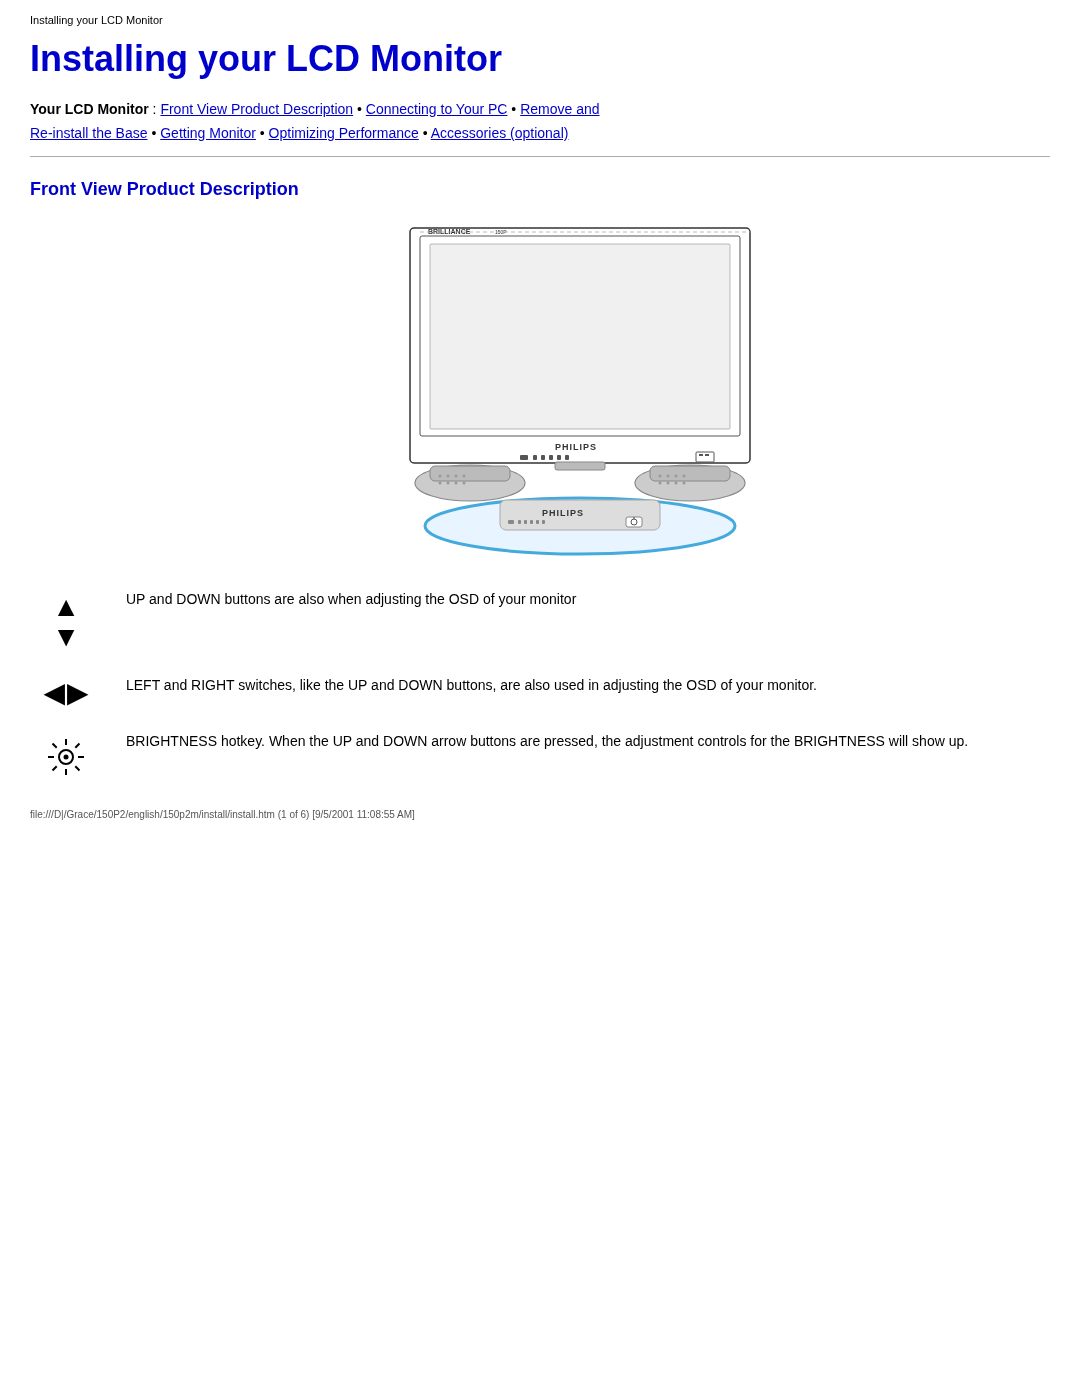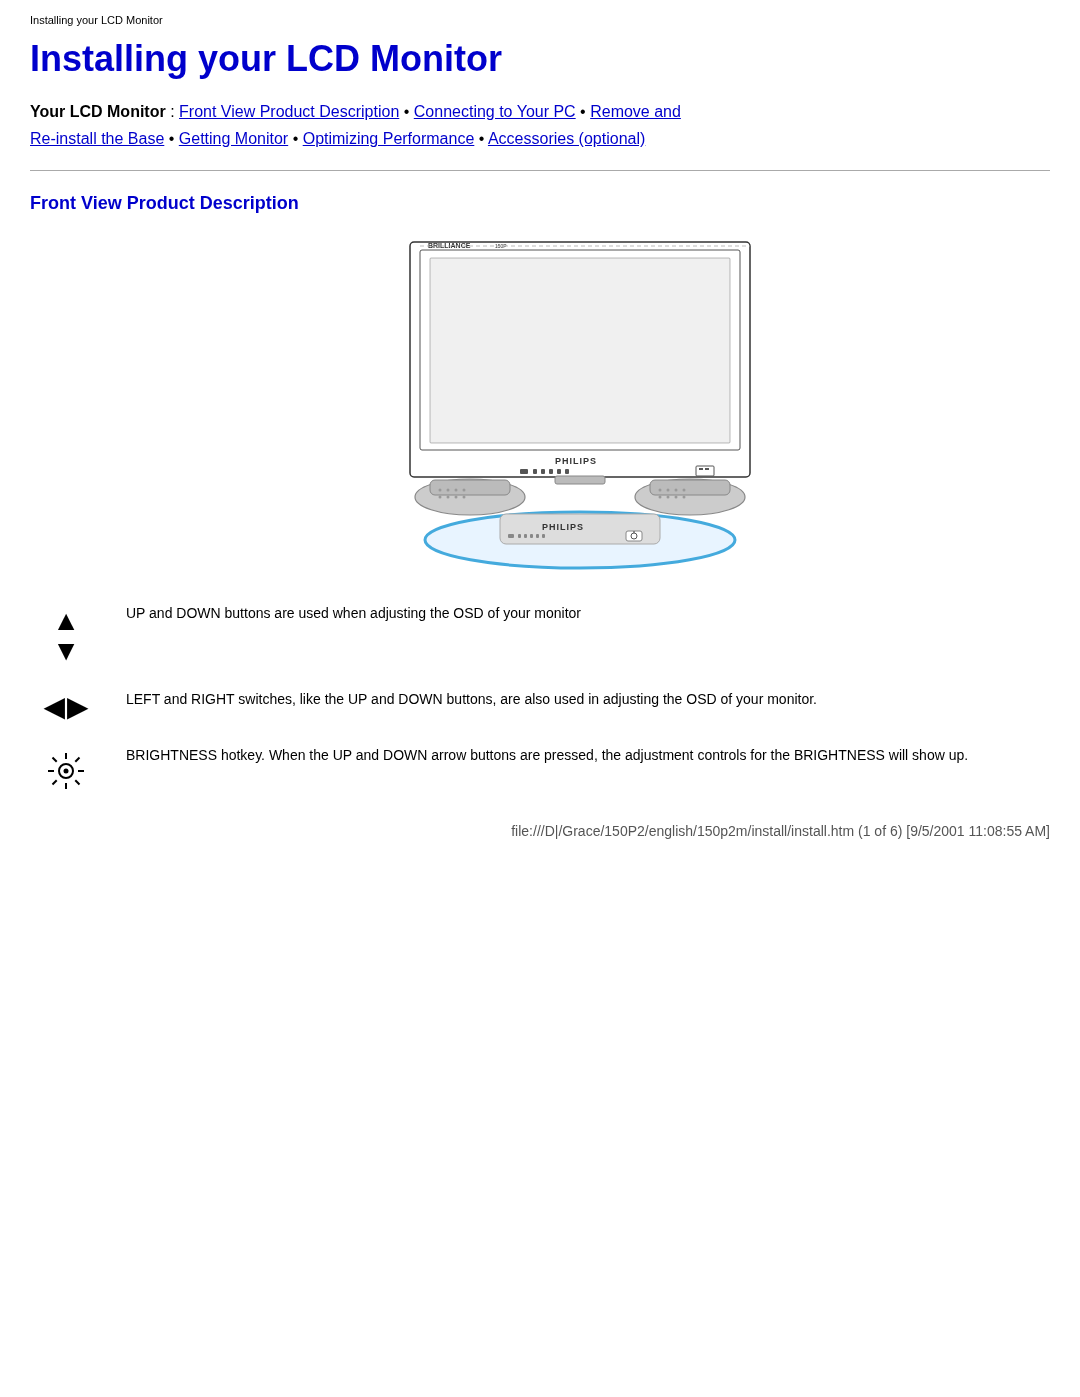--- a/index.html
+++ b/index.html
@@ -21,22 +21,22 @@
     }
 
     .page-title {
       font-size: 36px;
       font-weight: bold;
       color: #0000cc;
       margin-bottom: 18px;
     }
 
     .nav-links {
-      font-size: 16px;
-      margin-bottom: 18px;
+      font-size: 14px;
+      margin-bottom: 10px;
       line-height: 1.7;
     }
 
     .nav-links strong {
       color: #000;
     }
 
     .nav-links a {
       color: #0000cc;
       text-decoration: underline;
@@ -88,24 +88,23 @@
     }
 
     .feature-text {
       font-size: 14px;
       line-height: 1.5;
       flex: 1;
     }
 
     .footer-bar {
       margin-top: 30px;
-      font-size: 14px;
+      font-size: 10px;
       color: #555;
       border-top: none;
-      text-align: right;
     }
 
     
     .updown-arrows {
       display: flex;
       flex-direction: column;
       align-items: center;
       gap: 2px;
     }
     .updown-arrows span {
@@ -229,21 +228,21 @@
 
 <ul class="features-list">
 
   <li class="feature-item">
     <div class="feature-icon">
       <div class="updown-arrows">
         <span>▲</span>
         <span>▼</span>
       </div>
     </div>
-    <div class="feature-text">UP and DOWN buttons are used when adjusting the OSD of your monitor</div>
+    <div class="feature-text">UP and DOWN buttons are also when adjusting the OSD of your monitor</div>
   </li>
 
   <li class="feature-item">
     <div class="feature-icon">
       <div class="leftright-arrows">
         <span>◀</span>
         <span>▶</span>
       </div>
     </div>
     <div class="feature-text">LEFT and RIGHT switches, like the UP and DOWN buttons, are also used in adjusting the OSD of your monitor.</div>

